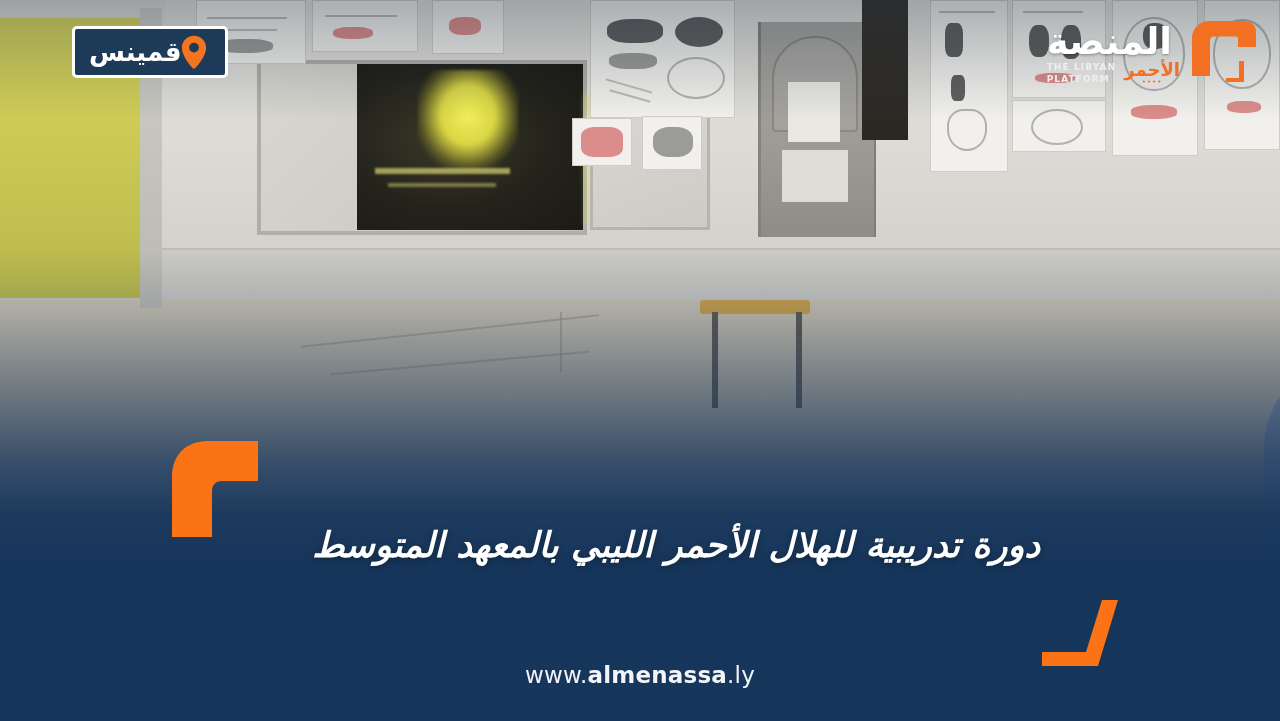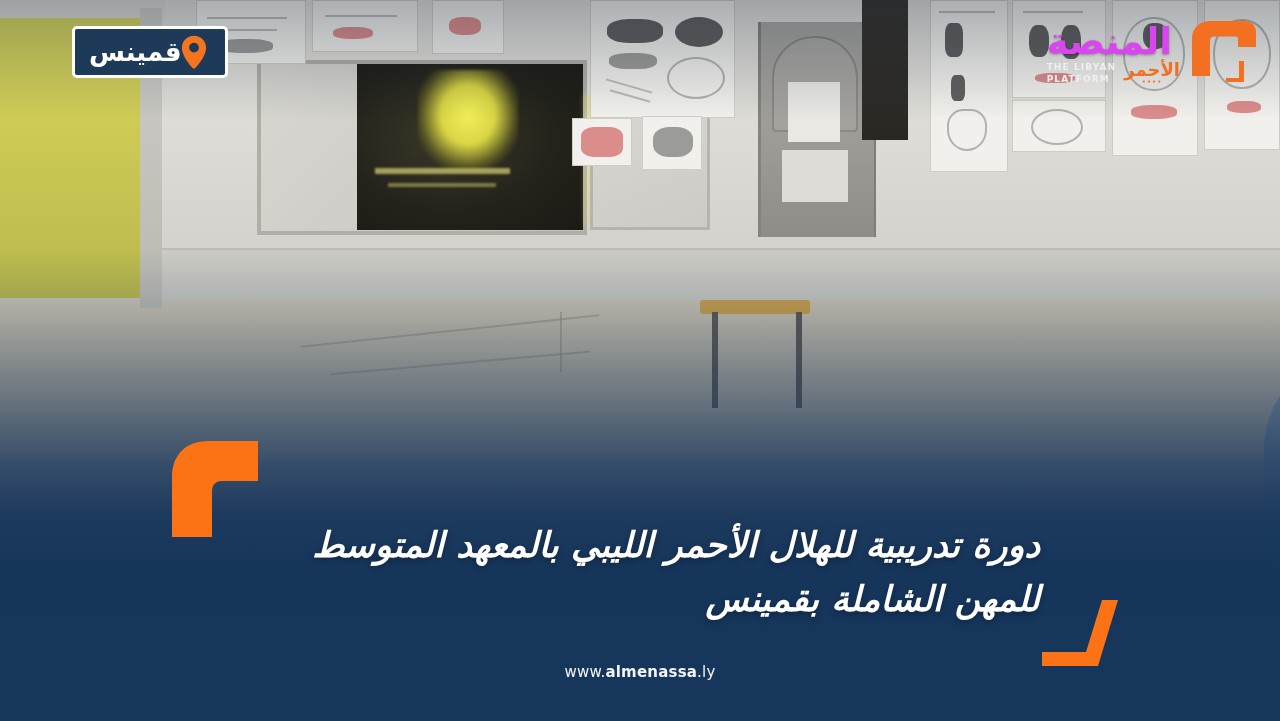--- a/index.html
+++ b/index.html
@@ -109,41 +109,41 @@
   .pin{width:26px;height:34px;position:relative;flex:0 0 auto;}
   .pin svg{display:block;}
   .loc-txt{color:#ffffff;font-size:26px;font-weight:700;letter-spacing:0;line-height:1;
      white-space:nowrap;}
 
   
   .logo{position:absolute;right:20px;top:14px;display:flex;align-items:flex-start;gap:4px;
      direction:rtl;}
   .logo-mark{position:relative;width:76px;height:74px;flex:0 0 auto;}
   .logo-words{display:flex;flex-direction:column;align-items:flex-end;padding-top:10px;}
-  .logo-ar{font-size:37px;font-weight:700;color:#d946ef;line-height:.95;
+  .logo-ar{font-size:37px;font-weight:700;color:#ffffff;line-height:.95;
      text-shadow:0 1px 3px rgba(0,0,0,.35);}
   .logo-sub{display:flex;align-items:center;gap:8px;margin-top:2px;direction:rtl;}
   .logo-ar2{font-size:18px;font-weight:700;color:#f36f21;line-height:1;}
   .logo-en{display:flex;flex-direction:column;align-items:flex-start;
      font-size:9px;font-weight:700;color:#efefef;letter-spacing:1.1px;line-height:1.25;direction:ltr;}
   .dots{display:block;font-size:7px;color:#f36f21;letter-spacing:1px;line-height:1;text-align:center;}
 
   
   .mark-tl{position:absolute;left:172px;top:441px;width:86px;height:96px;}
   .mark-br{position:absolute;left:1042px;top:600px;width:106px;height:66px;}
 
   
   .headline{position:absolute;right:240px;top:496px;width:806px;
      text-align:right;color:#ffffff;font-weight:700;font-size:35px;line-height:1.52;
      text-shadow:0 2px 6px rgba(0,0,0,.30);direction:rtl;}
   .headline .ln{display:block;white-space:nowrap;font-style:italic;}
 
   
   .footer{position:absolute;left:0;right:0;top:662px;text-align:center;direction:ltr;}
-  .url{display:inline-block;color:#f2f4f7;font-size:15px;letter-spacing:.2px;}
+  .url{display:inline-block;color:#f2f4f7;font-size:23px;letter-spacing:.2px;}
   .url .w{font-weight:400;}
   .url .b{font-weight:700;}
   .url .t{font-weight:400;}
 </style>
 </head>
 <body>
 
 <div class="stage">
 
   <div class="photo" aria-label="Libyan Red Crescent training session in a classroom with seated students, volunteers in red vests and a projector screen">
@@ -335,21 +335,20 @@
   </span>
 
   <span class="mark-br">
     <svg width="106" height="66" viewBox="0 0 106 66" aria-hidden="true">
       <path d="M0 52 L0 66 L56 66 L76 0 L60 0 L44 52 Z" fill="#fb7315"></path>
     </svg>
   </span>
 
   <h1 class="headline">
     <span class="ln">دورة تدريبية للهلال الأحمر الليبي بالمعهد المتوسط</span>
-    <span class="ln">للمهن الشاملة بقمينس</span>
   </h1>
 
   <div class="footer">
     <span class="url">
       <span class="w">www.</span><span class="b">almenassa</span><span class="t">.ly</span>
     </span>
   </div>
 
 </div>
 

